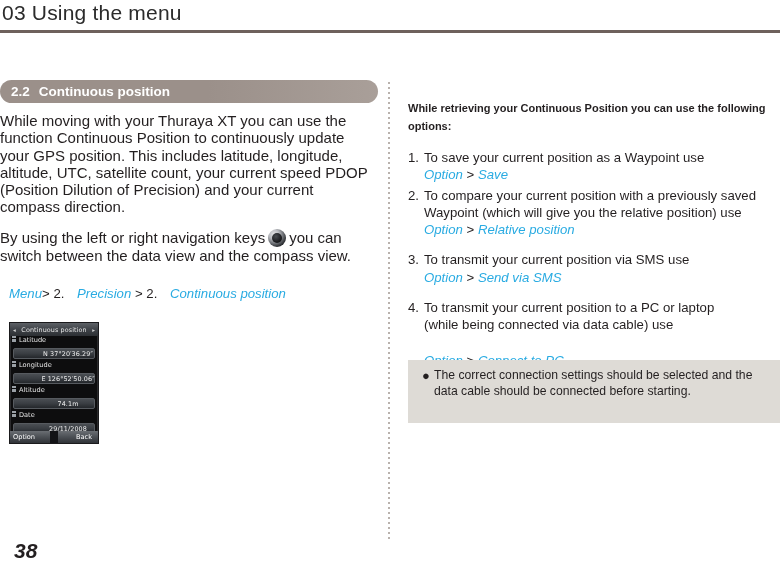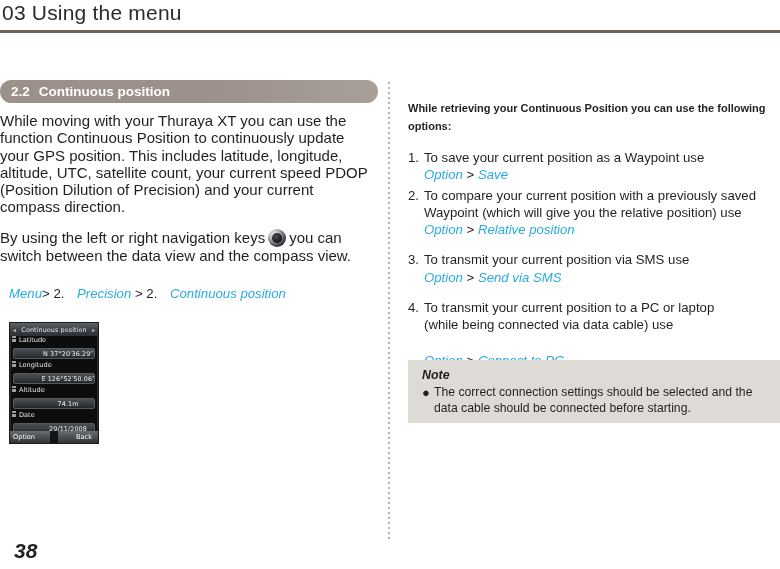--- a/index.html
+++ b/index.html
@@ -397,20 +397,19 @@
     <span class="content"><span>To transmit your current position via SMS use</span><span class="path-line"><span class="path">Option</span> <span class="path-sep">&gt;</span> <span class="path">Send via SMS</span></span></span>
   </div>
 
   <div class="option-item spaced">
     <span class="marker">4.</span>
     <span class="content"><span>To transmit your current position to a PC or laptop</span><span class="path-line">(while being connected via data cable) use</span><span class="path-line gap"><span class="path">Option</span> <span class="path-sep">&gt;</span> <span class="path">Connect to PC</span></span></span>
   </div>
 </div>
 
 <div id="note-box">
-  <div id="note-title">Note</div>
   <div id="note-body">
     <span class="bullet-dot">●</span>
     <span class="note-text">The correct connection settings should be selected and the data cable should be connected before starting.</span>
   </div>
 </div>
 
 <div id="page-number">38</div>
 
 </body></html>

